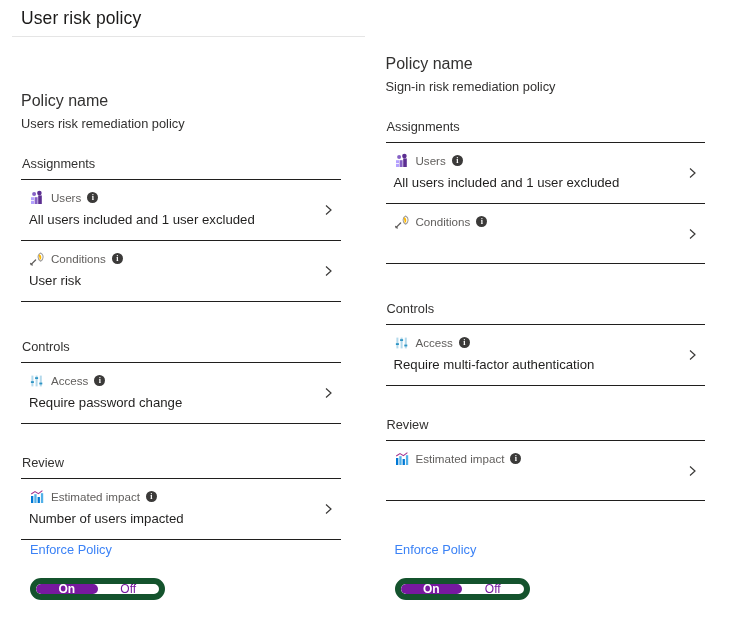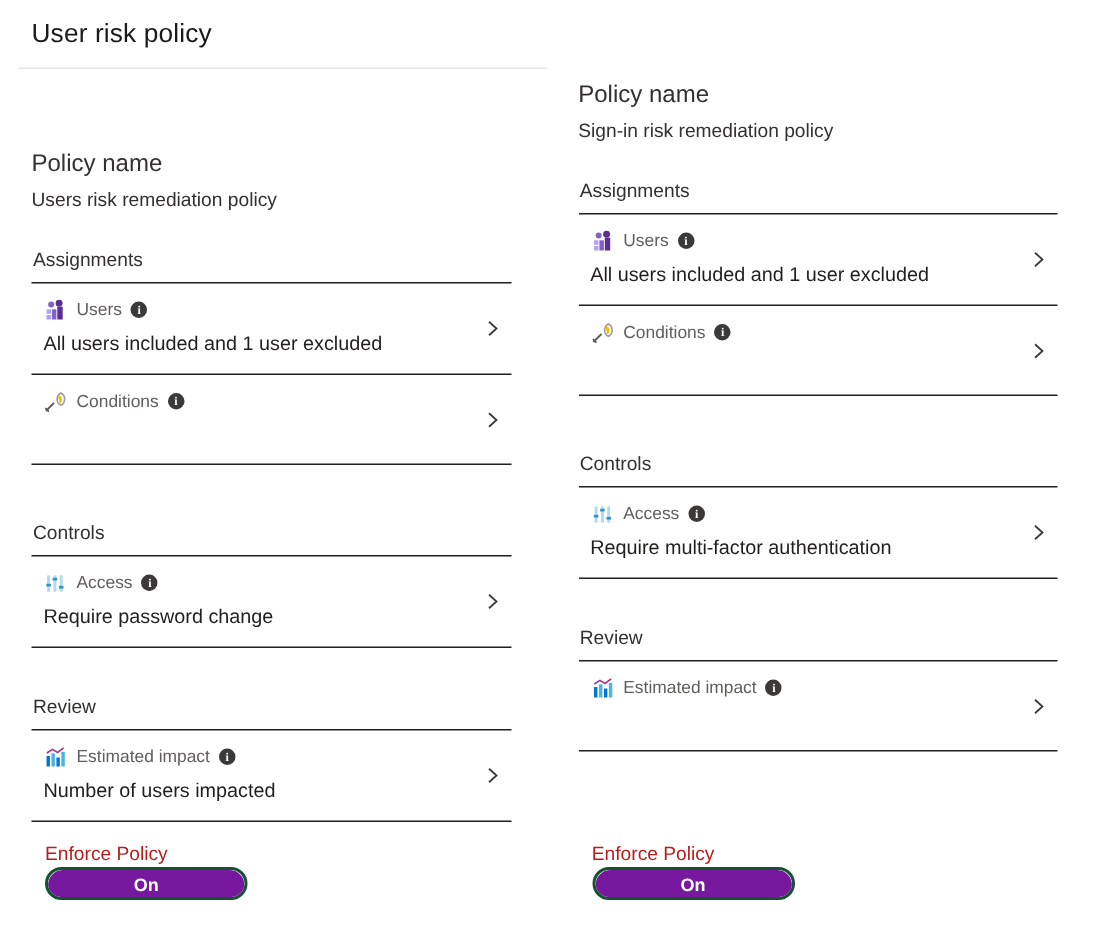--- a/index.html
+++ b/index.html
@@ -155,36 +155,35 @@
   .sec-gap-md { height: 30px; }
 
   
   .enforce {
     margin-top: auto;
     padding-bottom: 18px;
     padding-left: 9px;
   }
   .enforce-label {
     font-size: 12.8px;
-    color: #b91c1c;
+    color: #3b82f6;
     line-height: 19px;
-    margin-bottom: 0;
+    margin-bottom: 19px;
   }
   .toggle {
     display: inline-flex;
     align-items: stretch;
     width: 135px;
     height: 22px;
-    border: 2px solid #14532d;
+    border: 6px solid #14532d;
     border-radius: 11px;
     overflow: hidden;
     background: #ffffff;
     cursor: pointer;
     user-select: none;
-    flex-direction: column;
   }
   .toggle-opt {
     flex: 1 1 50%;
     display: flex;
     align-items: center;
     justify-content: center;
     font-size: 12px;
     line-height: 20px;
     color: #77199f;
     cursor: pointer;
@@ -248,20 +247,21 @@
                     <path d="M11.6 2.0 a4.6 4.6 0 0 1 0 8.2 a4.6 4.6 0 0 1 0 -8.2 z" fill="none" stroke="#a19f9d" stroke-width="1.1"></path>
                     <path d="M10.2 3.3 c1.6 0.6 2.4 2.2 2.0 3.9 c-0.2 0.9 -0.9 1.6 -1.8 1.9
                              c0.3 -1.1 0.2 -2.3 -0.3 -3.3 c-0.4 -0.8 -0.4 -1.7 0.1 -2.5 z" fill="#ffb900"></path>
                     <path d="M2.0 13.6 L6.6 9.0" stroke="#605e5c" stroke-width="1.3" stroke-linecap="round"></path>
                     <path d="M1.6 12.4 L3.2 14.0" stroke="#605e5c" stroke-width="1.3" stroke-linecap="round"></path>
                   </svg>
                 </span>
                 <span class="row-label">Conditions</span>
                 <span class="info-icon">i</span>
               </div>
+              <div class="row-value">User risk</div>
               <span class="chevron">
                 <svg width="13" height="13" viewBox="0 0 13 13">
                   <path d="M4 2 L9 6.5 L4 11" fill="none" stroke="#3b3a39" stroke-width="1.2"></path>
                 </svg>
               </span>
             </div>
 
           </div>
         </div>
 

